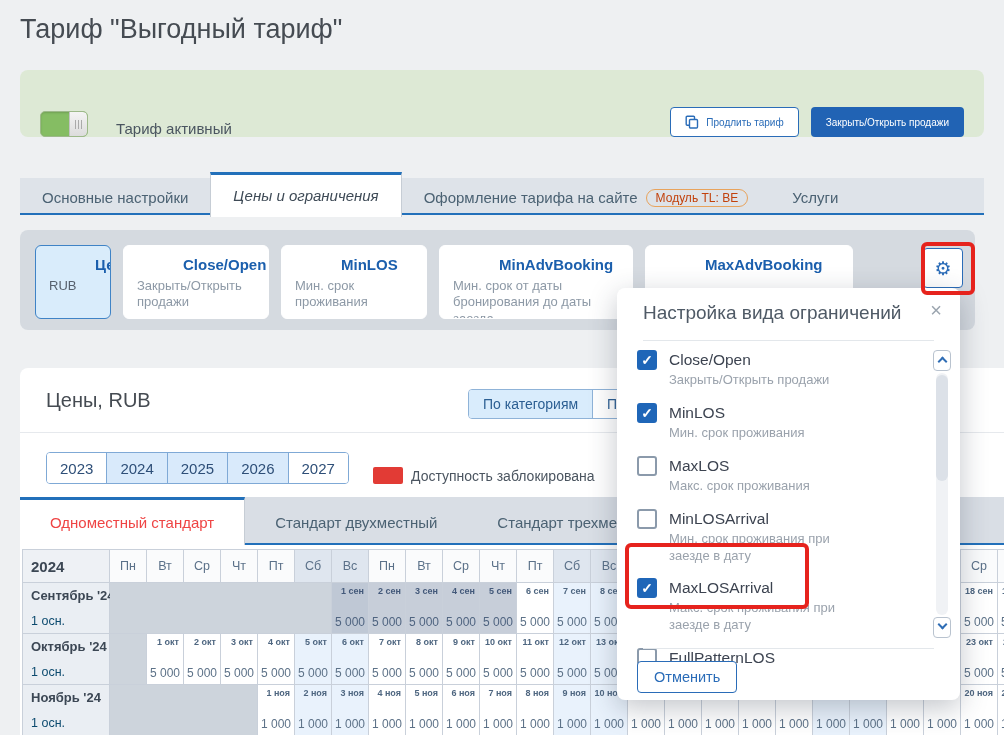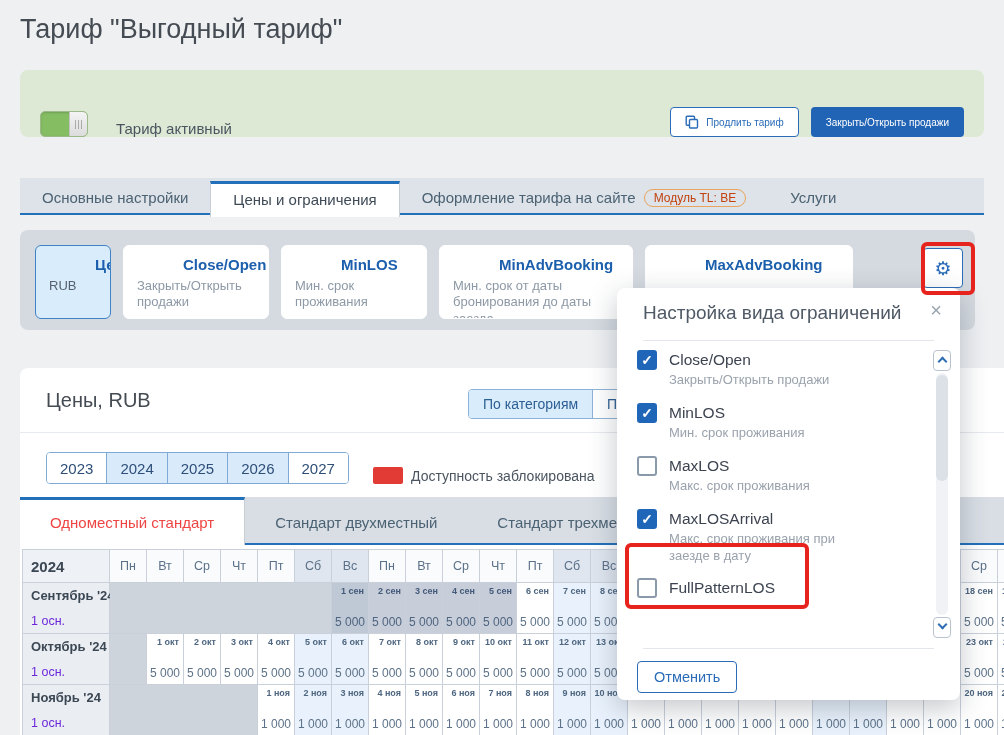--- a/index.html
+++ b/index.html
@@ -18,21 +18,21 @@
   .banner-actions { margin-left:auto; display:flex; gap:12px; }
   .btn { display:inline-flex; align-items:center; justify-content:center; gap:7px; height:30px; padding:0 14px; border-radius:4px; font-size:10px; cursor:pointer; border:1px solid transparent; }
   .btn-outline { background:#fff; border-color:#2a6cb8; color:#2a6cb8; }
   .btn-solid { background:#2163b4; color:#fff; }
 
   
   .tabsbar { position:absolute; left:20px; top:170px; width:964px; height:45px; }
   .tabsbar .bar-bg { position:absolute; left:0; right:0; bottom:0; height:37px; background:#dee3e9; border-bottom:2px solid #2270ba; }
   .tabsbar .tabs { position:absolute; left:0; bottom:0; display:flex; align-items:flex-end; height:45px; }
   .main-tab { position:relative; z-index:2; height:35px; display:flex; align-items:center; gap:8px; padding:0 22px; font-size:15px; color:#4b6273; cursor:pointer; white-space:nowrap; }
-  .main-tab.active { height:36px; background:#fff; border:1px solid #c6cdd5; border-bottom:none; border-top:3px solid #2270ba; color:#3e4a56; margin-bottom:-2px; padding-bottom:2px; }
+  .main-tab.active { height:45px; background:#fff; border:1px solid #c6cdd5; border-bottom:none; border-top:3px solid #2270ba; color:#3e4a56; margin-bottom:-2px; padding-bottom:2px;font-style:italic; }
   .tab-badge { font-size:12px; color:#c2410c; border:1px solid #e8a35c; border-radius:10px; padding:1px 9px; white-space:nowrap; }
 
   
   .cards-panel { position:absolute; left:20px; top:230px; width:955px; height:100px; background:#d5dae0; border-radius:8px; }
   .cards { position:absolute; left:15px; top:15px; display:flex; gap:12px; }
   .rcard { background:#fff; border-radius:6px; border:1px solid #fff; padding:10px 13px; height:74px; cursor:pointer; overflow:hidden; }
   .rcard.active { background:#d9ecfb; border-color:#3f83c6; }
   .rcard .rcard-title { font-size:15px; font-weight:bold; color:#1b5fad; margin-bottom:5px; white-space:nowrap;margin-left:46px; }
   .rcard .rcard-sub { font-size:13px; color:#8d99a6; line-height:1.25; }
   .rcard.active .rcard-sub { color:#57616d; }
@@ -63,21 +63,21 @@
   .room-tab.active { background:#fff; border-top:3px solid #2270ba; border-right:1px solid #c6cdd5; color:#ef4444; height:48px; }
 
   
   .calendar { position:absolute; left:2px; top:181px; display:grid; grid-template-columns:88px repeat(25,37px); }
   .cal-cell { border-right:1px solid #c9d0da; border-bottom:1px solid #c9d0da; background:#fff; }
   .cal-year { height:34px; background:#eef1f5; border-top:1px solid #c9d0da; border-left:1px solid #c9d0da; font-size:15px; font-weight:bold; color:#3c4754; display:flex; align-items:center; padding-left:8px; }
   .cal-dow { height:34px; border-top:1px solid #c9d0da; font-size:12.5px; color:#5b7189; display:flex; align-items:center; justify-content:center; background:#fafbfc; }
   .cal-dow.weekend { background:#dfe6ef; }
   .cal-month { height:51px; background:#eaeef3; border-left:1px solid #c9d0da; padding:5px 8px; display:flex; flex-direction:column; justify-content:space-between; }
   .cal-month .m-name { font-size:13px; font-weight:bold; color:#3c4754; white-space:nowrap; }
-  .cal-month .m-unit { font-size:12.5px; color:#6d28d9; }
+  .cal-month .m-unit { font-size:12.5px; color:#0c4a6e; }
   .cal-empty { background:#cdd4dc; }
   .cal-day { height:51px; display:flex; flex-direction:column; justify-content:space-between; cursor:pointer; }
   .cal-day .d-date { font-size:9px; font-weight:bold; color:#4e6680; text-align:right; padding:3px 4px 0 0; white-space:nowrap; }
   .cal-day .d-price { font-size:12px; color:#5d7288; text-align:right; padding:0 3px 4px 0; white-space:nowrap; }
   .cal-day.weekend { background:#e9f2fc; }
   .cal-day.past { background:#c7ced9; }
   .cal-day.past.weekend { background:#bfc8d5; }
   .cal-day.past .d-date { color:#43597a; }
   .cal-day.past .d-price { color:#4f6480; }
 
@@ -524,20 +524,25 @@
           <div class="chk-box checked">✓</div>
           <div class="chk-name">MinLOS</div>
           <div class="chk-desc">Мин. срок проживания</div>
         </div>
         <div class="chk-row">
           <div class="chk-box"></div>
           <div class="chk-name">MaxLOS</div>
           <div class="chk-desc">Макс. срок проживания</div>
         </div>
         <div class="chk-row">
+          <div class="chk-box"></div>
+          <div class="chk-name">MinLOSArrival</div>
+          <div class="chk-desc">Мин. срок проживания при заезде в дату</div>
+        </div>
+        <div class="chk-row">
           <div class="chk-box checked">✓</div>
           <div class="chk-name">MaxLOSArrival</div>
           <div class="chk-desc">Макс. срок проживания при заезде в дату</div>
         </div>
         <div class="chk-row">
           <div class="chk-box"></div>
           <div class="chk-name">FullPatternLOS</div>
         </div>
       </div>
     <div class="popup-scroll">

